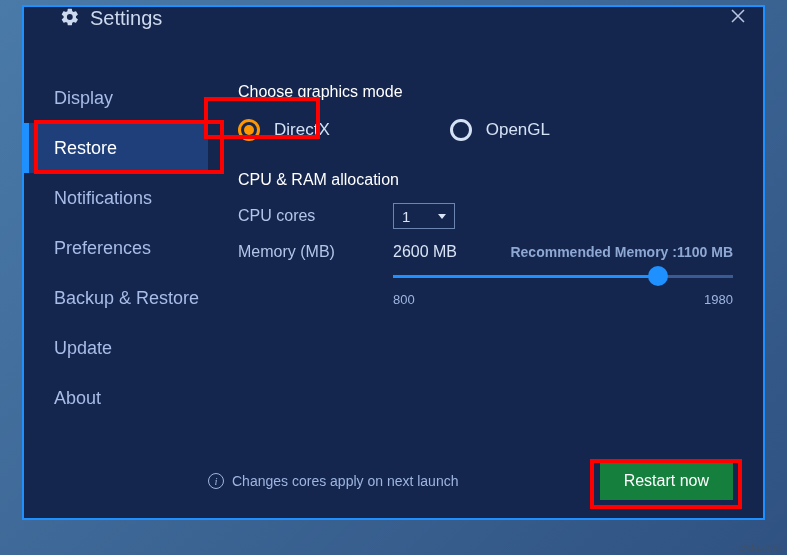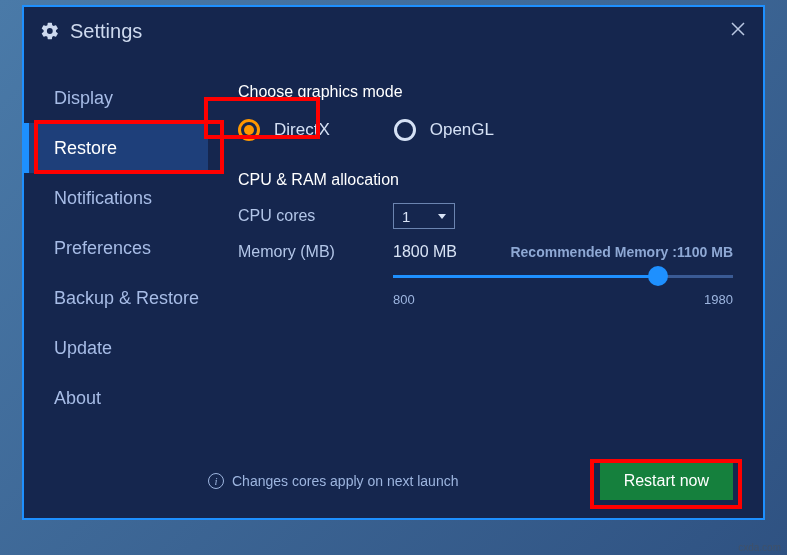--- a/index.html
+++ b/index.html
@@ -3,39 +3,39 @@
   <meta charset="utf-8">
   <style>
     * { margin: 0; padding: 0; box-sizing: border-box; font-family: "Segoe UI", Arial, sans-serif; }
     body { width: 787px; height: 555px; background: #3b5a8f; position: relative; overflow: hidden; }
     .bg-hint { position: absolute; inset: 0; background: linear-gradient(135deg, #4a7aa8 0%, #2f5282 100%); }
     .window {
       position: absolute; top: 5px; left: 22px; width: 743px; height: 515px;
       background: #15264e; border: 2px solid #1e90ff; display: flex; flex-direction: column;
     }
     .titlebar {
-      height: 48px; display: flex; align-items: center; padding: 0 16px;
-      color: #cdd9ee; font-size: 20px;
+      height: 48px; display: flex; padding: 0 16px;
+      color: #cdd9ee; font-size: 20px; margin-left: 20px;
     }
     .titlebar .gear { margin-right: 10px; display: inline-flex; }
     .titlebar .close { margin-left: auto; cursor: pointer; color: #b9c7e2; }
     .body { flex: 1; display: flex; }
     .sidebar { width: 200px; padding-top: 18px; }
     .sidebar-item {
       height: 50px; display: flex; align-items: center; padding-left: 30px;
       color: #a7bce6; font-size: 18px; cursor: pointer; position: relative;
     }
     .sidebar-item.active { background: #1e3f7a; color: #ffffff; }
     .sidebar-item.active::before {
       content: ""; position: absolute; left: 0; top: 0; bottom: 0; width: 5px; background: #1e90ff;
     }
     .hl-engine { position: absolute; border: 4px solid #ff0000; pointer-events: none; }
     .content { flex: 1; padding: 28px 30px 0 30px; color: #bcd0ee; position: relative; }
     .section-title { color: #ffffff; font-size: 16px; margin-bottom: 18px; }
-    .radio-row { display: flex; gap: 64px; margin-bottom: 30px; }
+    .radio-row { display: flex; gap: 120px; margin-bottom: 30px; }
     .radio-opt { display: flex; align-items: center; gap: 14px; cursor: pointer; font-size: 17px; color: #d5e1f5; }
     .radio-circle { width: 22px; height: 22px; border: 3px solid #ff9800; border-radius: 50%; display: flex; align-items: center; justify-content: center; }
     .radio-circle.unchecked { border-color: #d5e1f5; }
     .radio-dot { width: 10px; height: 10px; background: #ff9800; border-radius: 50%; }
     .hl-directx { position: absolute; border: 4px solid #ff0000; pointer-events: none; }
     .section-title2 { color: #ffffff; font-size: 16px; margin-bottom: 14px; }
     .row { display: flex; align-items: center; margin-bottom: 14px; }
     .row-label { width: 155px; color: #b3c6e8; font-size: 16px; }
     .row-value { color: #d9e4f6; font-size: 16px; }
     .dropdown {
@@ -128,21 +128,21 @@
       <div class="row">
         <div class="row-label">CPU cores</div>
         <div class="dropdown">
           <span>1</span>
           <span class="caret"></span>
         </div>
       </div>
 
       <div class="row">
         <div class="row-label">Memory (MB)</div>
-        <div class="row-value">1800 MB</div>
+        <div class="row-value">2600 MB</div>
         <div class="recommended">Recommended Memory :1100 MB</div>
       </div>
 
       <div class="slider-wrap">
         <div class="slider-track">
           <div class="slider-fill"></div>
           <div class="slider-thumb"></div>
         </div>
         <div class="slider-labels">
           <span>800</span>

